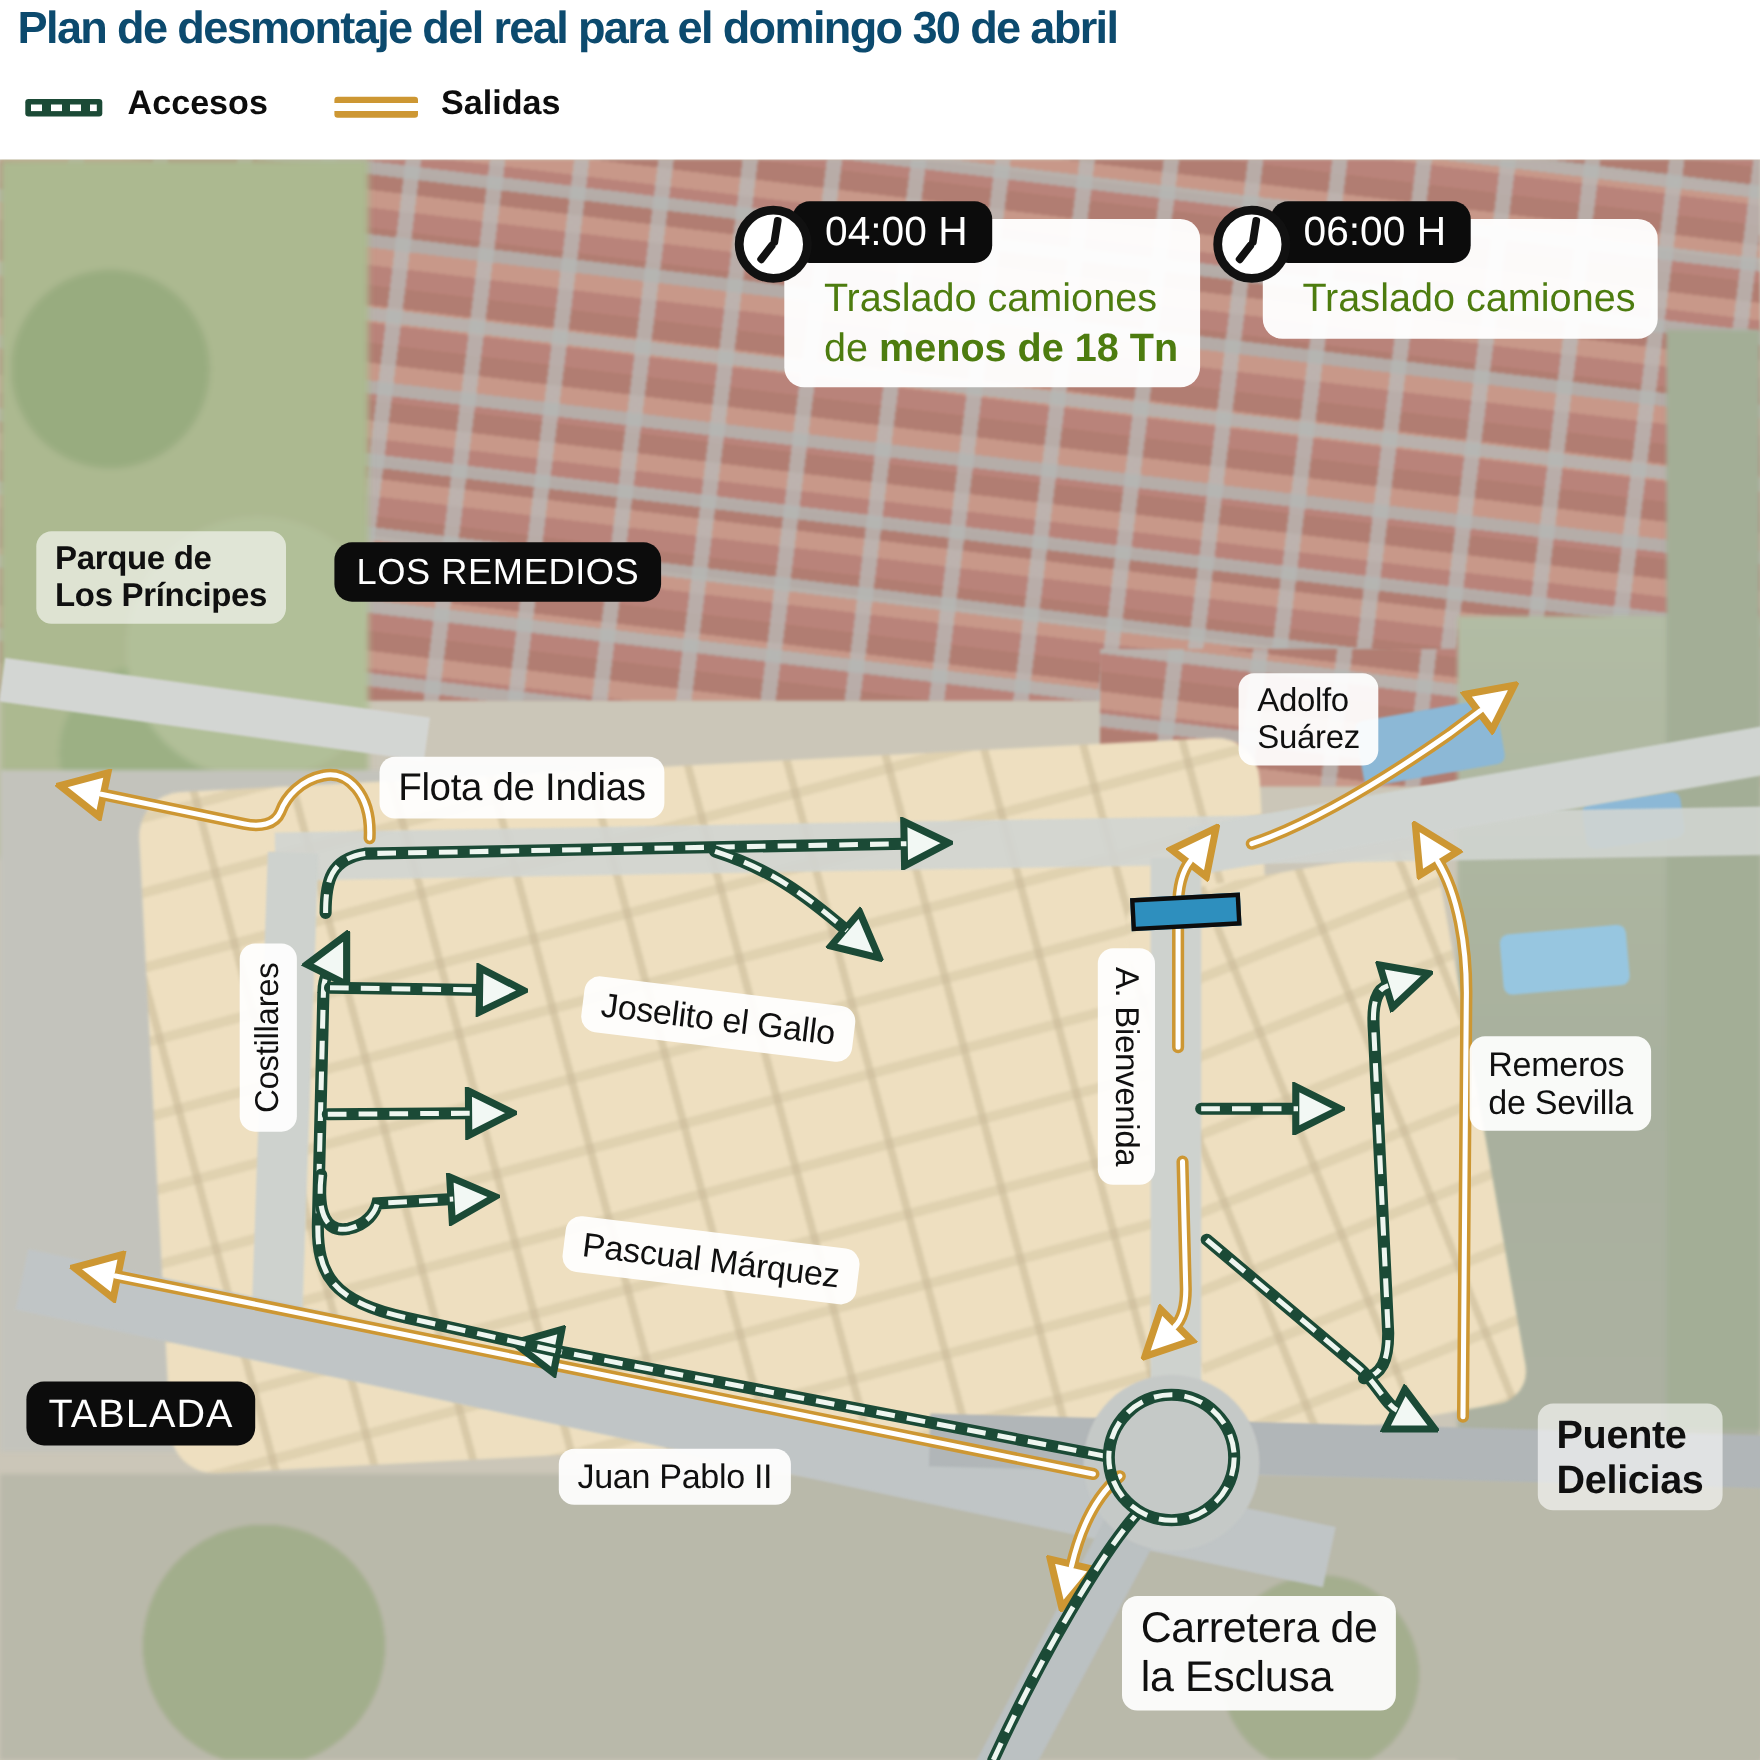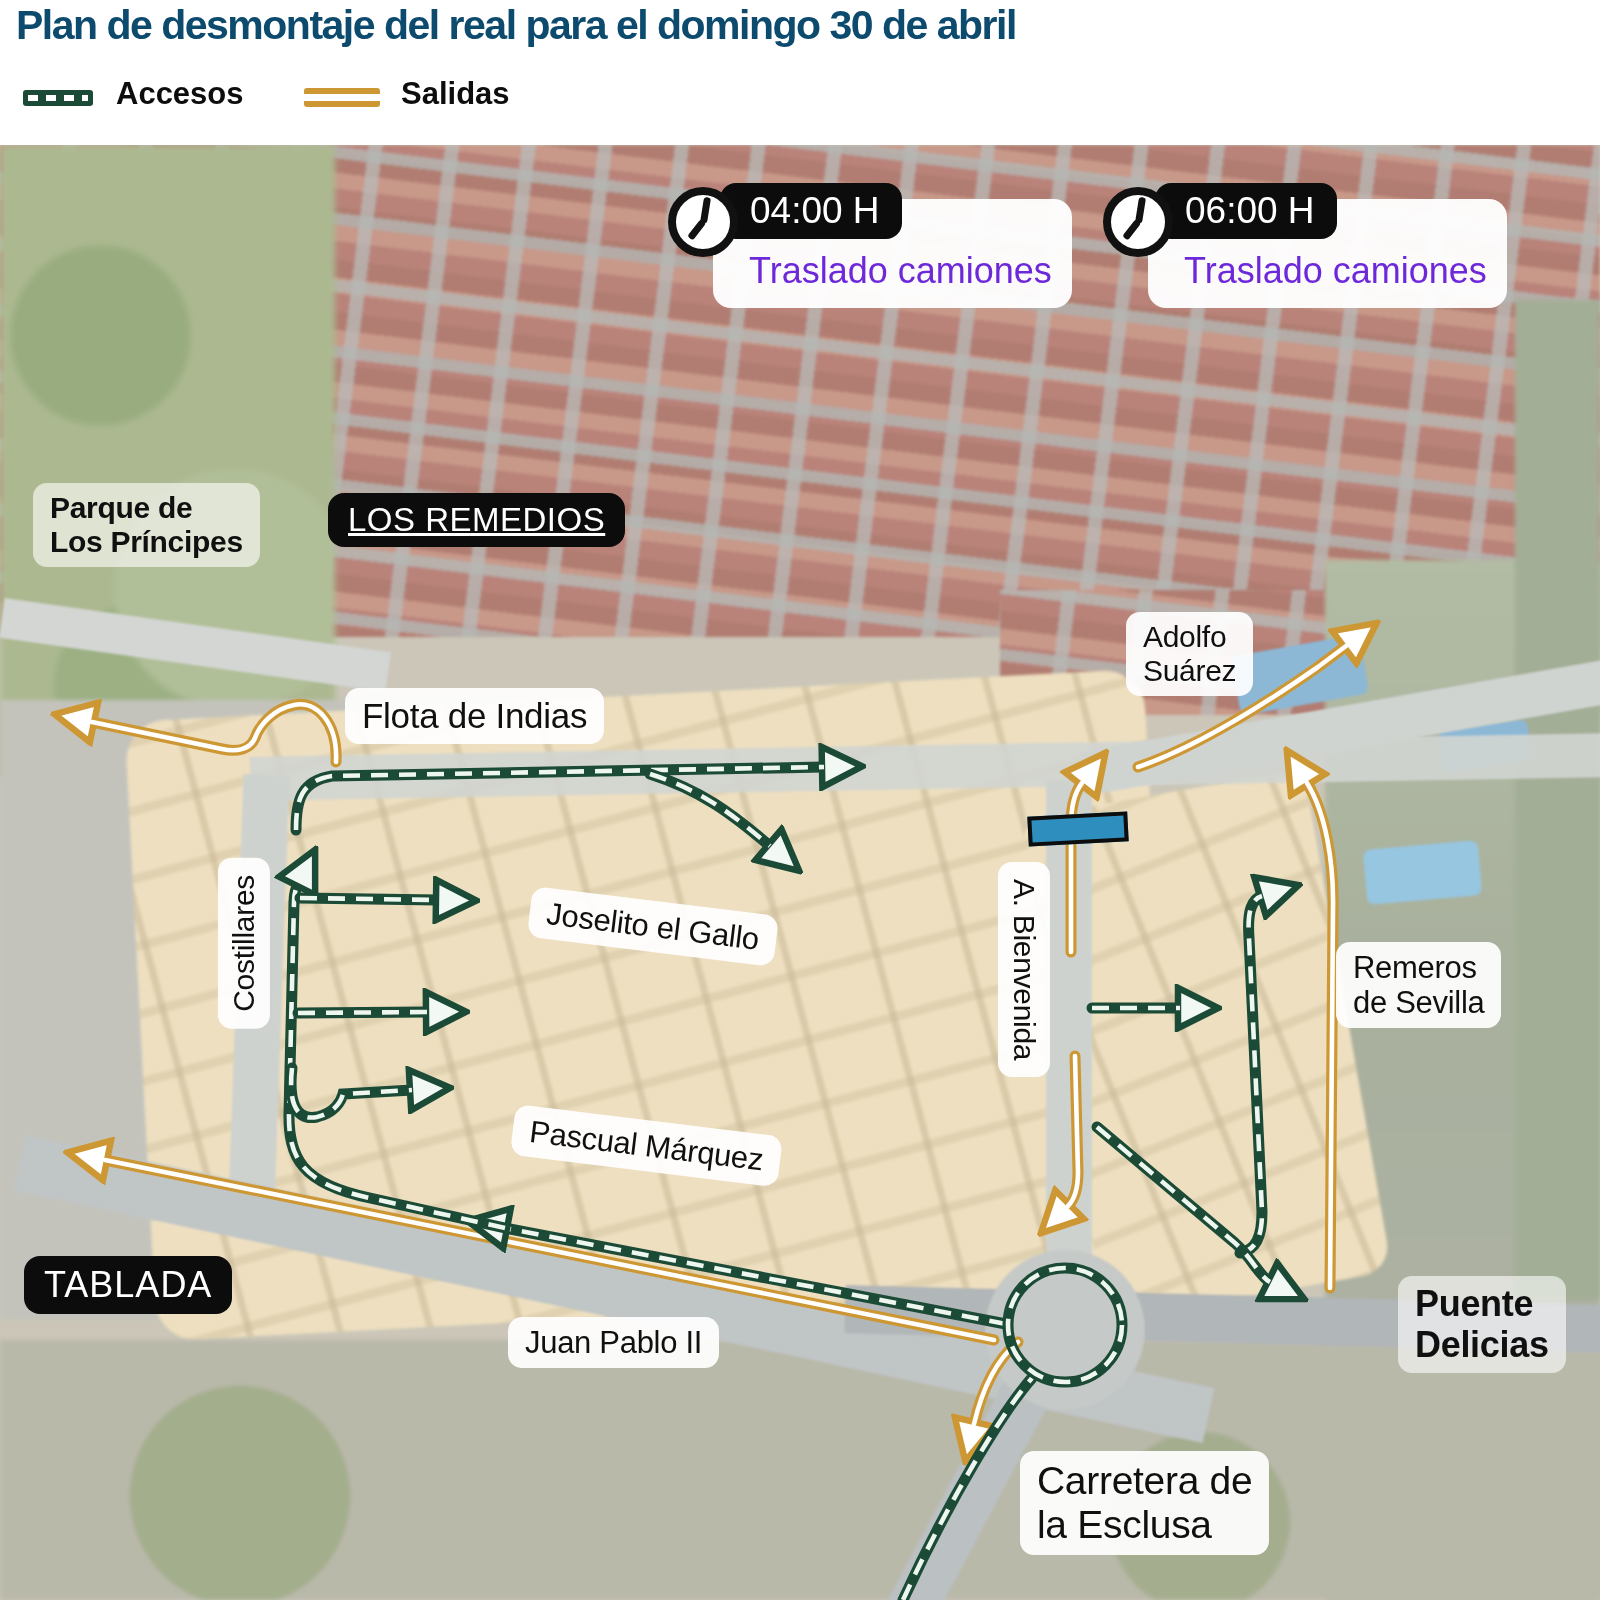--- a/index.html
+++ b/index.html
@@ -31,21 +31,21 @@
   .lbl{position:absolute;background:rgba(255,255,255,.93);border-radius:14px;padding:8px 17px;
        font-size:31px;line-height:1.13;color:#101010;font-weight:500;letter-spacing:-.3px;
        white-space:nowrap;z-index:30;}
   .lbl.dim{background:rgba(255,255,255,.6);}
   .badge{position:absolute;background:#0c0c0c;color:#fff;border-radius:16px;padding:8px 20px;
        font-size:33px;font-weight:500;letter-spacing:.5px;white-space:nowrap;z-index:30;}
   .vert{writing-mode:vertical-rl;padding:17px 9px;}
   .vert.up{transform:rotate(180deg);}
   
   .co-box{position:absolute;background:rgba(255,255,255,.96);border-radius:18px;z-index:31;
-      padding:50px 20px 14px 36px;font-size:36px;line-height:1.24;color:#6d28d9;white-space:nowrap;}
+      padding:50px 20px 14px 36px;font-size:36px;line-height:1.24;color:#4d7c0f;white-space:nowrap;}
   .co-badge{position:absolute;background:#0c0c0c;color:#fff;border-radius:16px;height:56px;line-height:56px;
       padding:0 22px 0 30px;font-size:37px;z-index:33;white-space:nowrap;}
   .clock{position:absolute;width:54px;height:54px;background:#fff;border:8px solid #111;border-radius:50%;z-index:34;}
   .clock .h1,.clock .h2{position:absolute;left:24px;width:7px;background:#111;border-radius:3px;}
   .clock .h1{top:2px;height:26px;transform-origin:50% 100%;transform:rotate(9deg);}
   .clock .h2{top:26px;height:22px;transform-origin:50% 0;transform:rotate(38deg);}
   b{font-weight:700;}
   #bluebar{position:absolute;left:1028px;top:814px;width:92px;height:22px;background:#2e8fbe;
       border:4px solid #0d0d0d;transform:rotate(-3deg);z-index:25;}
   svg{position:absolute;left:0;top:0;z-index:20;}
@@ -181,41 +181,42 @@
 <div id="header">
   <div id="title">Plan de desmontaje del real para el domingo 30 de abril</div>
   <div id="sw-accesos"></div>
   <div class="leg-item" style="left:116px;">Accesos</div>
   <div id="sw-salidas"></div>
   <div class="leg-item" style="left:401px;">Salidas</div>
 </div>
 
 <div class="co-box" style="left:713px;top:199px;">
   <div>Traslado camiones</div>
+  <div><span>de</span> <b>menos de 18 Tn</b></div>
 </div>
 <div class="co-badge" style="left:720px;top:183px;">04:00 H</div>
 <div class="clock" style="left:668px;top:187px;">
     <span class="h1"></span>
     <span class="h2"></span>
   </div>
 
 <div class="co-box" style="left:1148px;top:199px;">
   <div>Traslado camiones</div>
 </div>
 <div class="co-badge" style="left:1155px;top:183px;">06:00 H</div>
 <div class="clock" style="left:1103px;top:187px;">
     <span class="h1"></span>
     <span class="h2"></span>
   </div>
 
 <div class="lbl dim" style="left:33px;top:459px;font-weight:600;font-size:30px;margin-top:24px;">
   <div>Parque de</div>
   <div>Los Príncipes</div>
 </div>
-<div class="badge" style="left:328px;top:493px;text-decoration:underline;">LOS REMEDIOS</div>
+<div class="badge" style="left:304px;top:493px;">LOS REMEDIOS</div>
 <div class="lbl" style="left:345px;top:688px;font-size:35px;">Flota de Indias</div>
 <div class="lbl" style="left:1126px;top:612px;font-size:30px;">
   <div>Adolfo</div>
   <div>Suárez</div>
 </div>
 <div class="lbl vert up" style="left:218px;top:858px;font-size:30px;">Costillares</div>
 <div class="lbl" style="left:533px;top:886px;transform:rotate(7deg);transform-origin:left top;">Joselito el Gallo</div>
 <div class="lbl vert" style="left:998px;top:862px;font-size:30px;">A. Bienvenida</div>
 <div class="lbl" style="left:516px;top:1104px;transform:rotate(7deg);transform-origin:left top;">Pascual Márquez</div>
 <div class="lbl" style="left:1336px;top:942px;">

